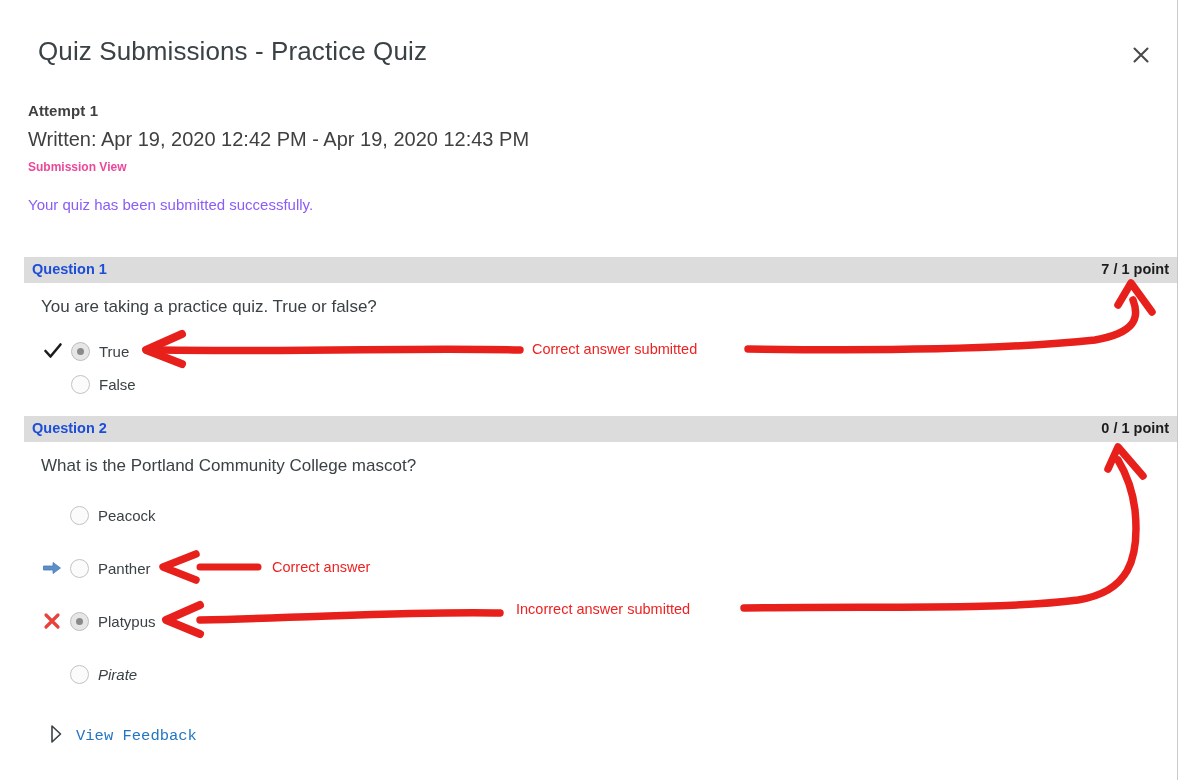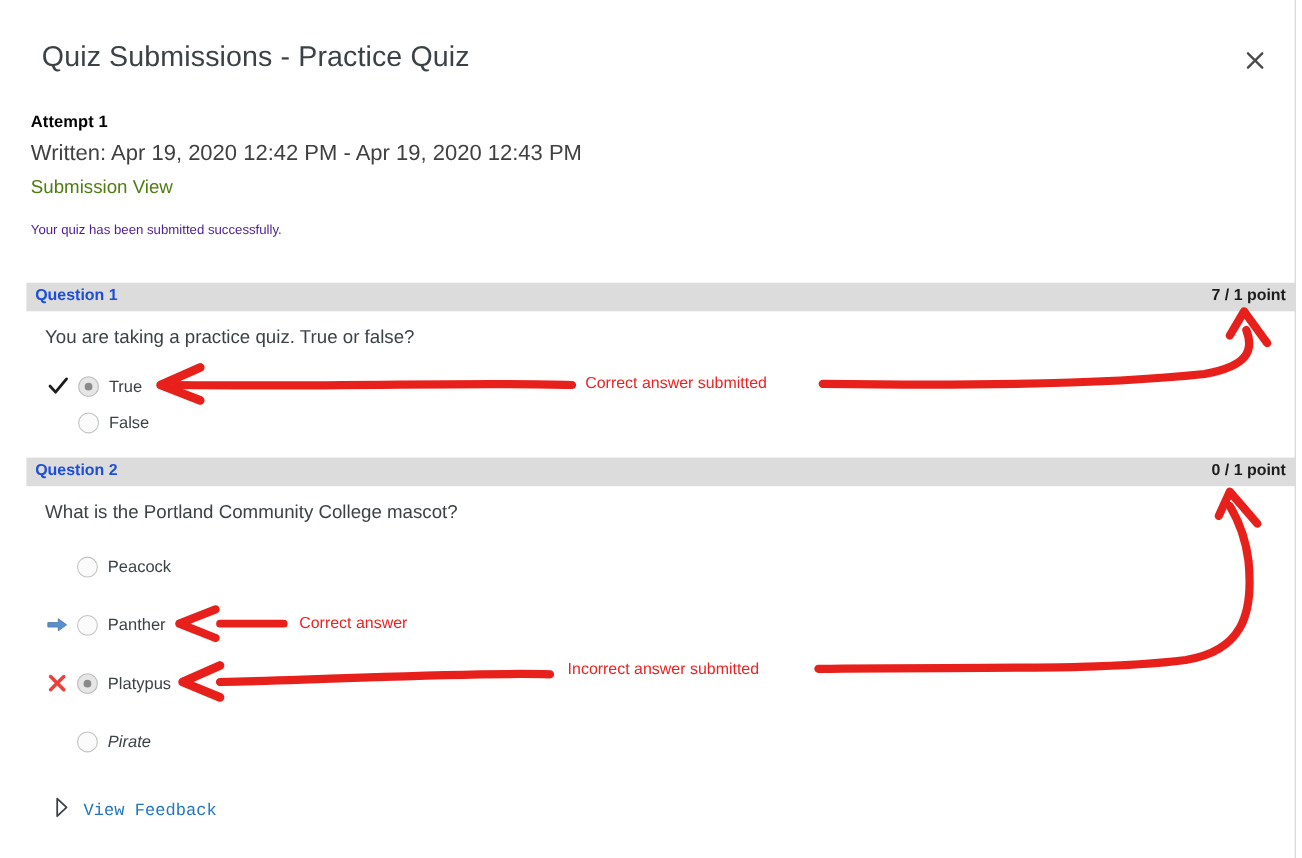--- a/index.html
+++ b/index.html
@@ -73,38 +73,38 @@
   
   .attempt-block {
     position: absolute;
     left: 28px;
     top: 102px;
     width: 1100px;
   }
   .attempt-title {
     font-size: 15px;
     font-weight: bold;
-    color: #000000;
+    color: #404040;
     margin: 0 0 9px 0;
     letter-spacing: .1px;
   }
   .attempt-written {
     font-size: 20px;
     color: #404040;
     margin: 0 0 9px 0;
   }
   .submission-view {
-    font-size: 17px;
-    font-weight: normal;
-    color: #4d7c0f;
+    font-size: 12px;
+    font-weight: bold;
+    color: #ec4899;
     margin: 0 0 22px 0;
   }
   .submit-message {
-    font-size: 12px;
-    color: #4c1d95;
+    font-size: 15px;
+    color: #8b5cf6;
     margin: 0;
   }
 
   
   .question-header {
     position: absolute;
     left: 24px;
     width: 1153px;
     height: 26px;
     background: #dcdcdc;

